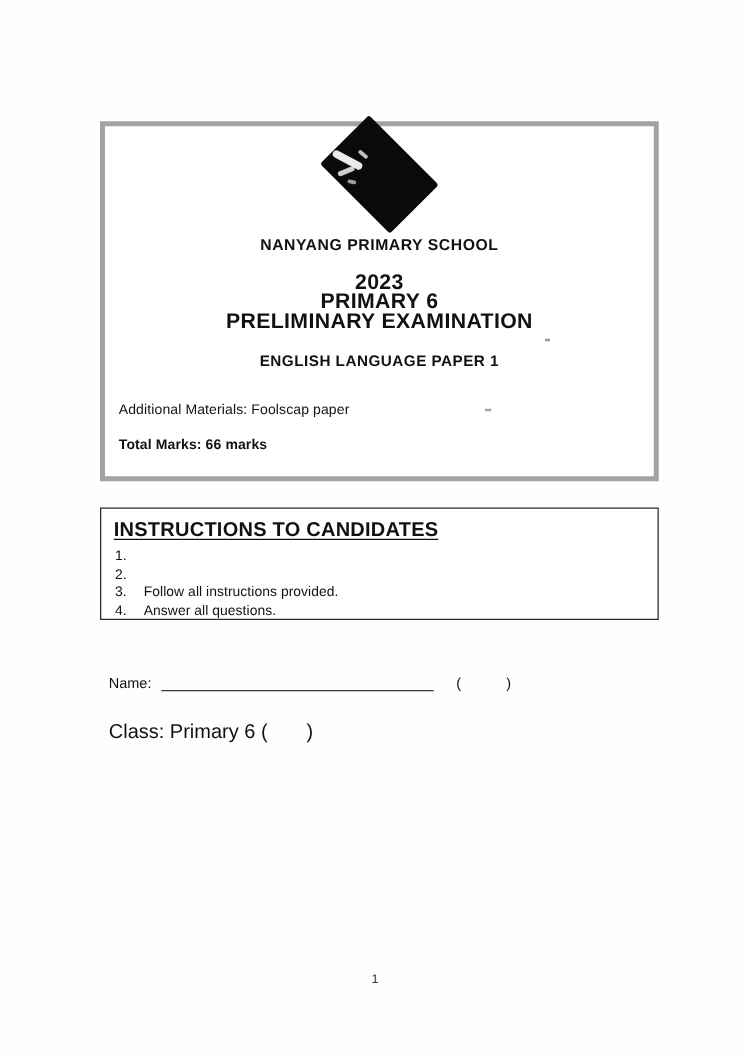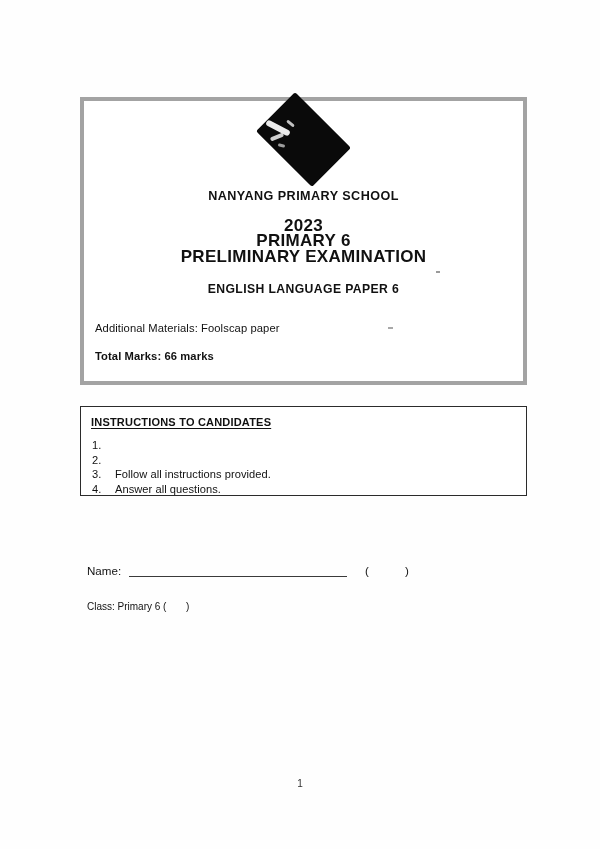--- a/index.html
+++ b/index.html
@@ -188,21 +188,21 @@
     height: 90px;
     border: 1px solid #2b2b2b;
     box-sizing: border-box;
     background: #ffffff;
   }
   .instructions-title {
     position: absolute;
     left: 10px;
     top: 9px;
     font-weight: bold;
-    font-size: 11px;
+    font-size: 16px;
     text-decoration: underline;
     text-underline-offset: 2px;
     letter-spacing: 0.2px;
   }
   .instructions-list {
     position: absolute;
     left: 8px;
     top: 31px;
     right: 8px;
     margin: 0;
@@ -227,21 +227,20 @@
   .fields {
     position: absolute;
     left: 87px;
     top: 538px;
     width: 420px;
   }
   .name-row {
     position: relative;
     height: 24px;
     font-size: 11.6px;
-    margin-top: 24px;
   }
   .name-label {
     position: absolute;
     left: 0;
     top: 2px;
   }
   .name-rule {
     position: absolute;
     left: 42px;
     top: 14px;
@@ -255,21 +254,21 @@
     top: 2px;
   }
   .name-paren-close {
     position: absolute;
     left: 318px;
     top: 2px;
   }
   .class-row {
     position: relative;
     margin-top: 15px;
-    font-size: 10px;
+    font-size: 16px;
   }
 
   
   .page-number {
     position: absolute;
     left: 0;
     right: 0;
     top: 778px;
     text-align: center;
     font-size: 10px;
@@ -294,21 +293,21 @@
     </div>
 
     <div class="school-name">NANYANG PRIMARY SCHOOL</div>
 
     <div class="exam-lines">
       <div>2023</div>
       <div>PRIMARY 6</div>
       <div>PRELIMINARY EXAMINATION</div>
     </div>
 
-    <div class="paper-title">ENGLISH LANGUAGE PAPER 6</div>
+    <div class="paper-title">ENGLISH LANGUAGE PAPER 1</div>
 
     <div class="materials">Additional Materials: Foolscap paper</div>
 
     <div class="totals">
       <div>Total Marks: 66 marks</div>
     </div>
 
     <div class="stray-mark-a"></div>
     <div class="stray-mark-b"></div>
   </div>

